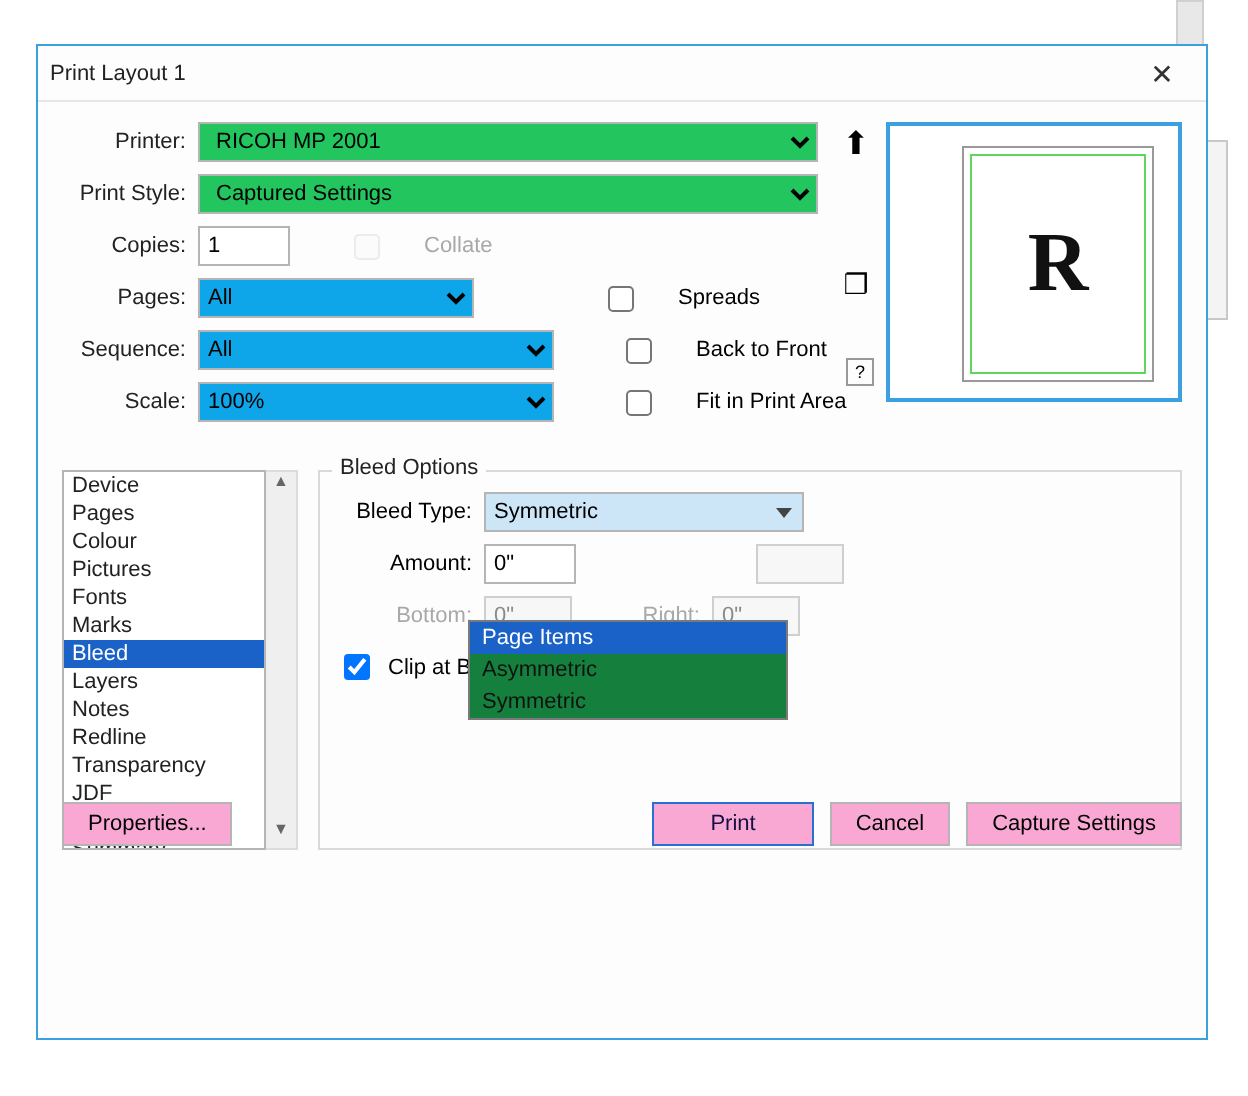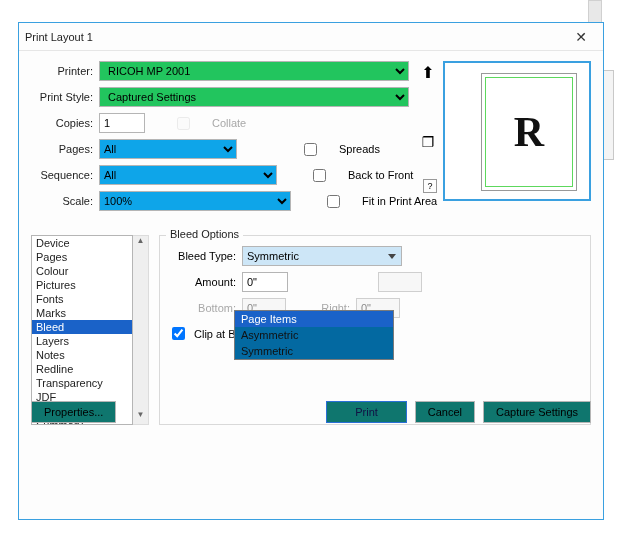--- a/index.html
+++ b/index.html
@@ -40,28 +40,28 @@
   .listbox .item.sel { background:#1a62c8; color:#fff;}
   .scroll { width:16px; height:190px; background:#efefef; border:1px solid #dcdcdc; border-left:none; position:relative;}
   .scroll .btn { position:absolute; left:0; right:0; height:14px; text-align:center; font-size:8px; color:#666;}
   .scroll .btn.t{top:0;} .scroll .btn.b{bottom:0;}
   .fieldset { flex:1; position:relative; border:1px solid #d9d9d9; padding:10px 8px 8px 8px; }
   .fieldset .legend { position:absolute; top:-8px; left:6px; background:#fdfdfd; padding:0 4px; color:#222;}
   .frow { display:flex; align-items:center; margin-bottom:6px;}
   .flbl { width:74px; text-align:right; padding-right:6px;}
   .combo { width:160px; height:20px; border:1px solid #b5b5b5; background:#cde6f7; position:relative; padding:0 18px 0 4px; display:flex; align-items:center;}
   .combo::after { content:""; position:absolute; right:5px; top:7px; border-left:4px solid transparent; border-right:4px solid transparent; border-top:5px solid #444;}
-  .dropdown { position:absolute; z-index:20; left:234px; top:310px; width:160px; background:#0369a1; border:1px solid #7a7a7a;}
+  .dropdown { position:absolute; z-index:20; left:234px; top:310px; width:160px; background:#15803d; border:1px solid #7a7a7a;}
   .dropdown .opt { padding:2px 6px; color:#111;}
   .dropdown .opt.hl { background:#1a62c8; color:#fff;}
   .dimbox { width:44px; height:20px; border:1px solid #cfcfcf; background:#f7f7f7; color:#8a8a8a; display:flex; align-items:center; padding:0 4px;}
   .dim { color:#a8a8a8;}
   .cliprow { margin-top:6px; display:flex; align-items:center; gap:6px;}
   .btns { position:absolute; left:12px; right:12px; bottom:10px; display:flex; align-items:center;}
-  .pushbtn { height:22px; border:1px solid #b5b5b5; background:#0f766e; padding:0 12px; display:inline-flex; align-items:center; justify-content:center;}
+  .pushbtn { height:22px; border:1px solid #b5b5b5; background:#f9a8d4; padding:0 12px; display:inline-flex; align-items:center; justify-content:center;}
   .pushbtn.primary { border:1px solid #2a6fd6; color:#114; padding:4px 28px;}
   .spacer { flex:1;}
 </style>
 </head>
 <body>
 
 <div class="backpanel"></div>
 <div class="backtab"></div>
 
 <div class="dialog">
@@ -100,21 +100,21 @@
     <div class="row">
       <span class="lbl">Sequence:</span>
       <select class="med" style="width:178px"><option>All</option></select>
       <div class="checks" style="margin-left:36px">
         <input type="checkbox" style="">
         <span>Back to Front</span>
       </div>
     </div>
     <div class="row">
       <span class="lbl">Scale:</span>
-      <select class="med" style="width:192px"><option>100%</option></select>
+      <select class="med" style="width:178px"><option>100%</option></select>
       <div class="checks" style="margin-left:36px">
         <input type="checkbox" style="">
         <span>Fit in Print Area</span>
       </div>
     </div>
 
     <div class="arrowcol">
       <span class="uparrow">⬆</span>
       <span class="sheets">❐</span>
     </div>

